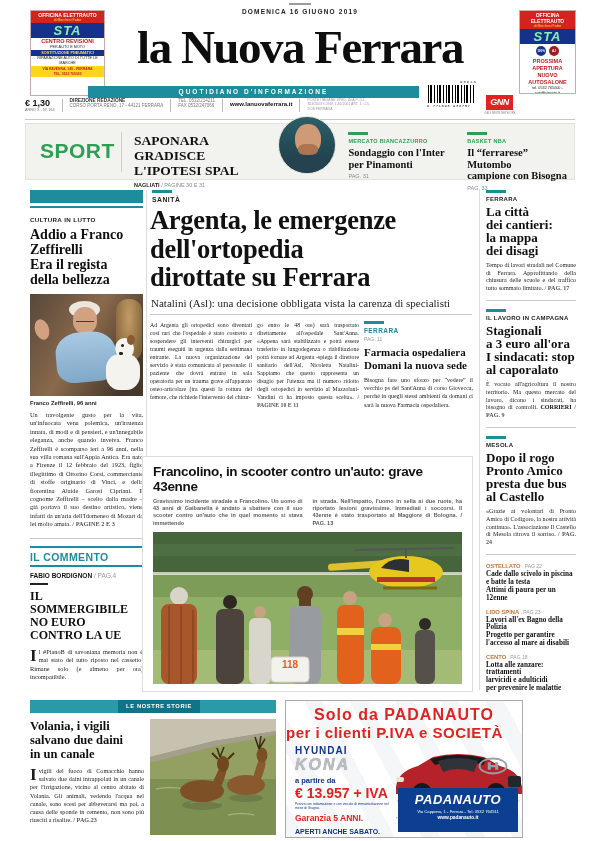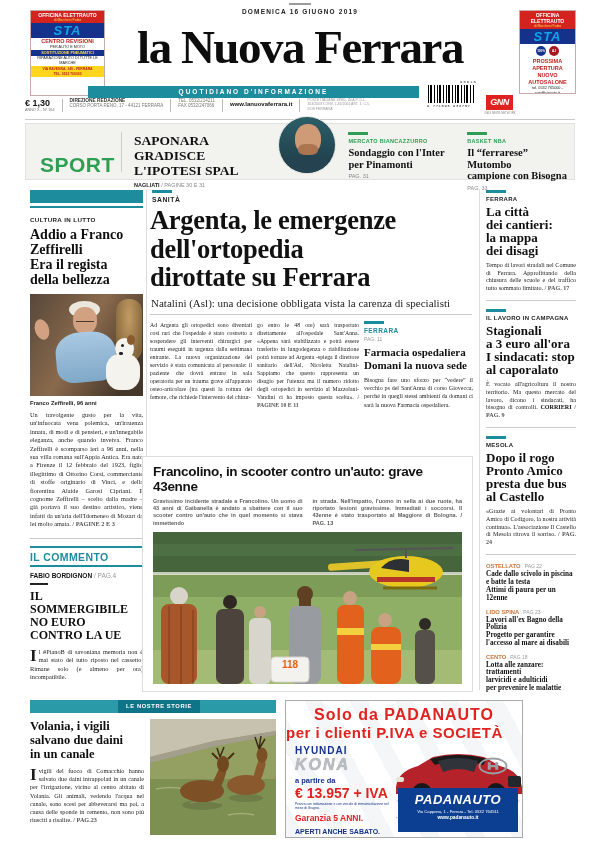--- a/index.html
+++ b/index.html
@@ -31,32 +31,32 @@
   .website{font-size:6px;font-weight:bold;color:#111;margin-top:3px}
   .legal{font-size:3.5px;color:#999;width:70px;line-height:4.4px}
   .header-rule{left:25px;top:119px;width:550px;height:1px;background:#c9c9c6}
 
   
   .side-ad{border:1px solid #caa;overflow:hidden;font-family:"Liberation Sans",sans-serif;text-align:center;background:#fff}
   .ad-l{left:30px;top:10px;width:75px;height:86px}
   .ad-r{left:519px;top:10px;width:57px;height:84px}
   .sa-head{background:#d3231f;color:#fff;font-size:5px;font-weight:bold;line-height:6px;padding-top:1px}
   .sa-sub{background:#d3231f;color:#ffd84d;font-size:3.5px;line-height:4px;padding-bottom:1px}
-  .sa-logo{background:#14328c;color:#0ea5e9;font-size:13px;font-weight:bold;font-style:italic;line-height:15px;letter-spacing:1px}
+  .sa-logo{background:#14328c;color:#86efac;font-size:13px;font-weight:bold;font-style:italic;line-height:15px;letter-spacing:1px}
   .sa-line-red{color:#c01f1c;font-size:5.5px;font-weight:bold;line-height:7px}
   .sa-line-blk{color:#222;font-size:3.8px;line-height:5px}
   .sa-band-blue{background:#14328c;color:#ffd84d;font-size:3.8px;font-weight:bold;line-height:6px}
   .sa-band-yellow{background:#ffd51e;color:#c01f1c;font-size:3.4px;font-weight:bold;line-height:4.6px;padding:1px 0}
   .sa-badges{display:flex;justify-content:center;gap:3px;padding:2px 0}
   .badge-dot{width:10px;height:10px;border-radius:50%;font-size:3px;color:#fff;line-height:10px;font-weight:bold}
   .bd1{background:#14328c}.bd2{background:#a01c22}
 
   
   .sport-strip{left:25px;top:123px;width:550px;height:57px;background:#f2f2ef;border:1px solid #e2e2de;display:flex;align-items:flex-start}
-  .sport-label{margin:29px 0 0 14px;width:82px;font-family:"Liberation Sans",sans-serif;font-weight:bold;font-size:21px;color:#2f9e52;letter-spacing:.5px}
+  .sport-label{margin:15px 0 0 14px;width:82px;font-family:"Liberation Sans",sans-serif;font-weight:bold;font-size:21px;color:#2f9e52;letter-spacing:.5px}
   .sport-vdiv{width:1px;height:40px;background:#cfcfca;margin-top:8px}
   .sport-hl-block{width:158px;padding:9px 0 0 12px}
   .sport-hl{font-size:13.5px;font-weight:bold;line-height:15px;color:#111}
   .sport-byline{margin-top:4px;font-family:"Liberation Sans",sans-serif;font-size:5.5px}
   .sport-byline .nm{font-weight:bold;color:#222}
   .sport-byline .rest{color:#8a8a8a}
   .sport-photo{width:58px;height:58px;border-radius:50%;overflow:hidden;position:relative;
      background:linear-gradient(#2c5e68,#1d3a46);margin-top:-8px;flex:none;border:1px solid #e0e0dc}
   .sp-head{position:absolute;left:16px;top:7px;width:26px;height:30px;background:#cf9a76;border-radius:48% 48% 44% 44%}
   .sp-beard{position:absolute;left:19px;top:27px;width:20px;height:11px;background:#ad7450;border-radius:40%}

